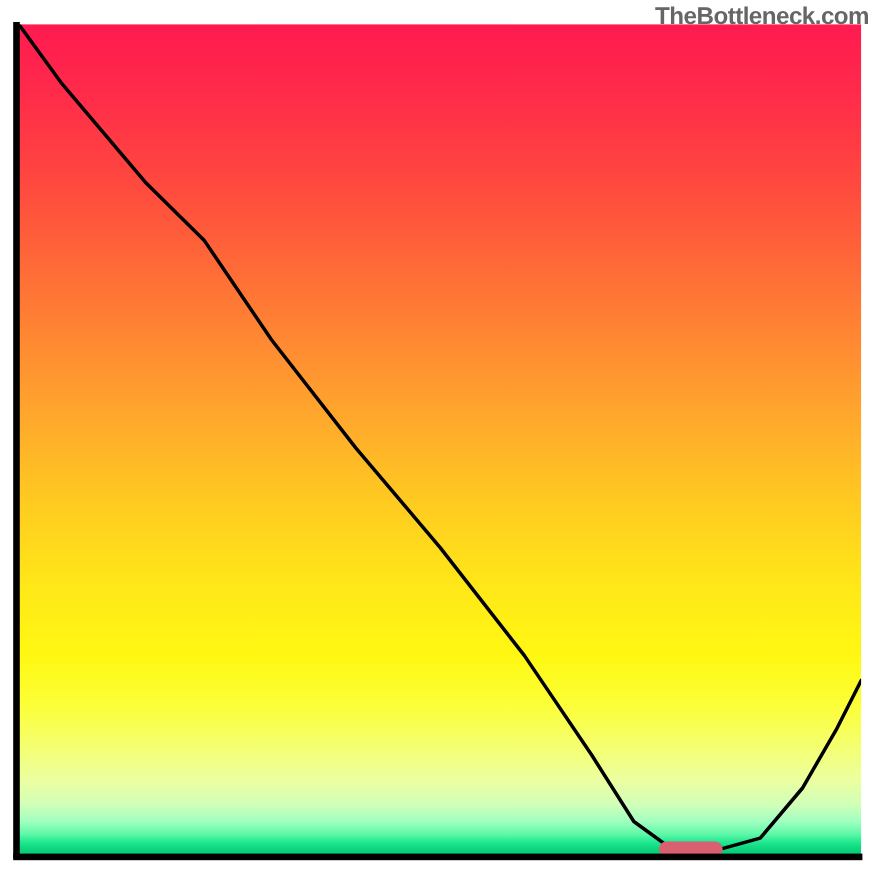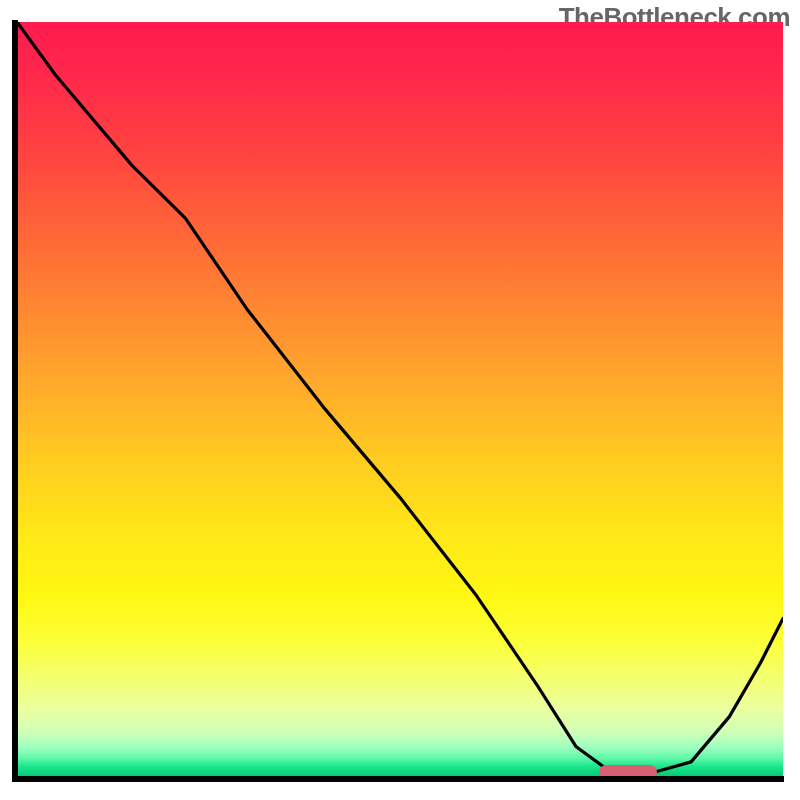--- a/index.html
+++ b/index.html
@@ -18,21 +18,21 @@
     position: absolute;
     top: 0;
     left: 0;
     width: 800px;
     height: 800px;
   }
   .attribution {
     position: absolute;
     top: 2px;
     right: 10px;
-    font-size: 26px;
+    font-size: 22px;
     font-weight: bold;
     color: #666666;
     letter-spacing: -0.5px;
   }
   .plot-area {
     position: absolute;
     left: 17px;
     top: 22px;
     width: 766px;
     height: 755px;

